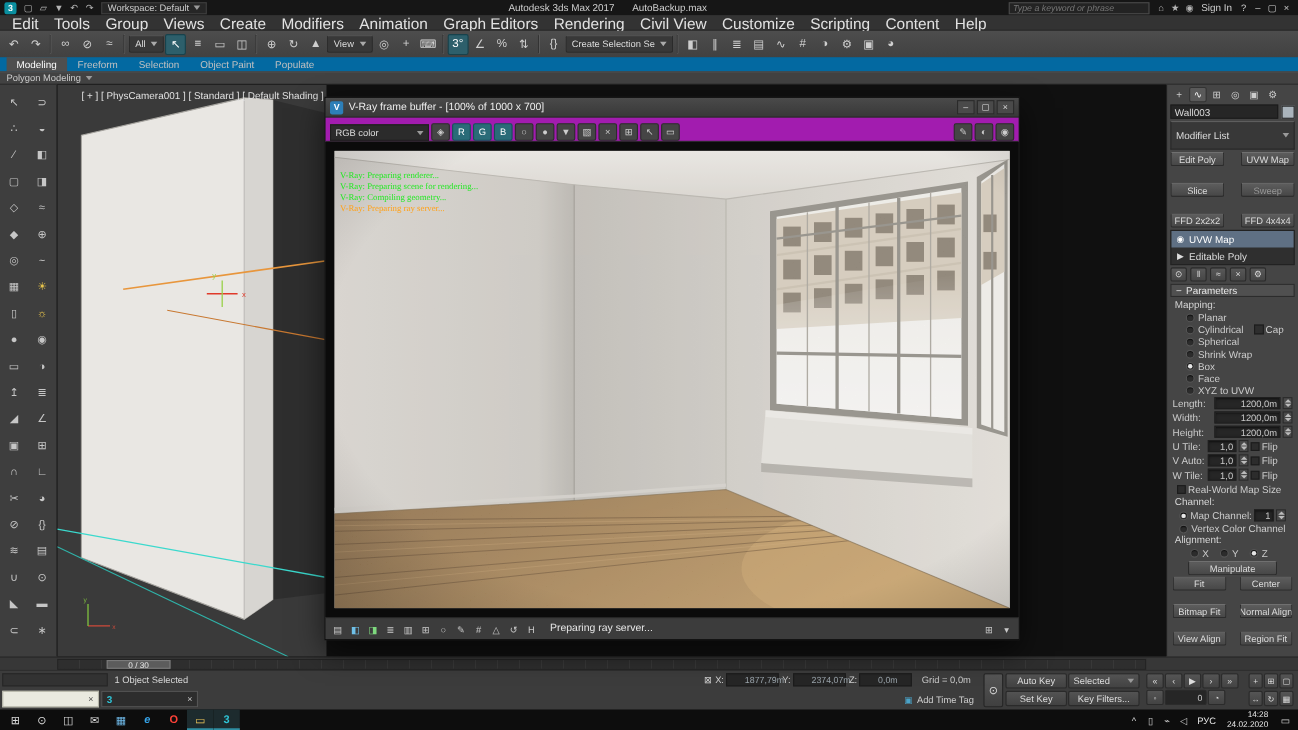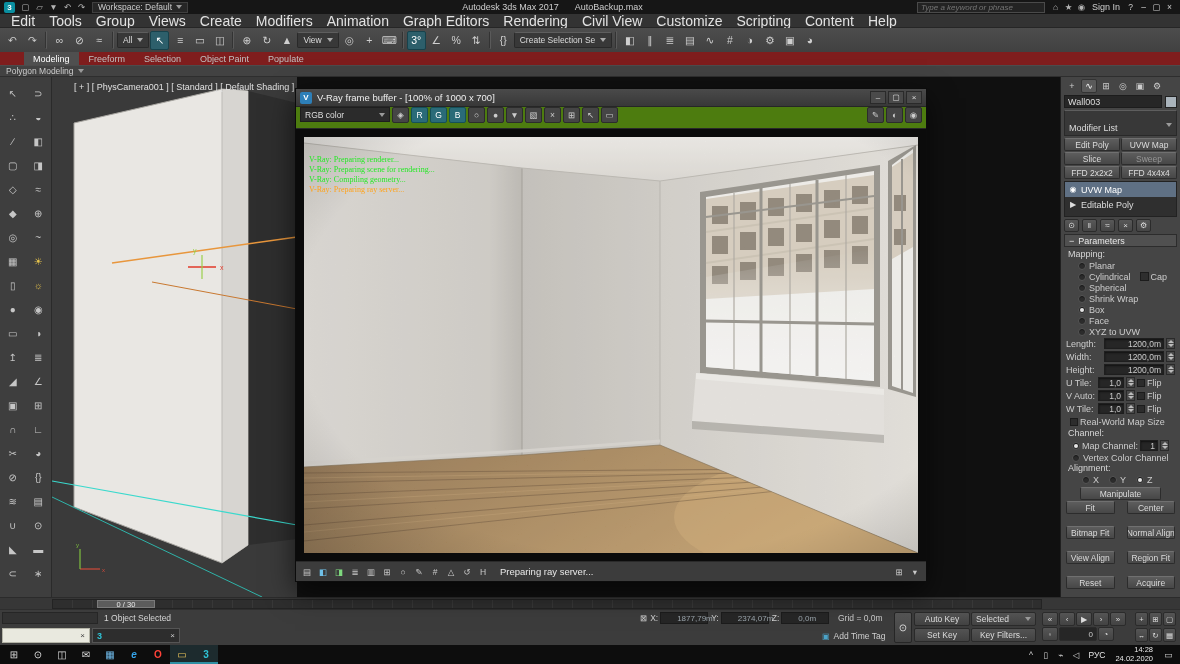--- a/index.html
+++ b/index.html
@@ -25,43 +25,43 @@
 
 
 #maintoolbar{top:28px;height:24px;background:linear-gradient(#4d4d4d,#414141);padding:0 3px;gap:1px}
 .tbi{min-width:19px;height:19px;display:flex;align-items:center;justify-content:center;color:#cfcfcf;font-size:10.5px;border:1px solid transparent;border-radius:2px;white-space:nowrap}
 .tbi.active{background:#2d5f6b;border-color:#17424c;color:#fff}
 .tbi.dd{font-size:8.5px;background:#383838;border:1px solid #292929;border-top-color:#5e5e5e;height:16px;padding:0 5px;gap:5px;color:#ddd}
 .tbi.dd::after{content:"";width:0;height:0;border-left:3px solid transparent;border-right:3px solid transparent;border-top:4px solid #aaa}
 .tbi.sep{min-width:1px;width:1px;height:18px;background:#5a5a5a;border-left:1px solid #333;margin:0 2px;padding:0}
 
 
-#ribbontabs{top:52px;height:13px;background:#7f1d1d;padding-left:24px;gap:1px;font-size:9px}
+#ribbontabs{top:52px;height:13px;background:#0369a1;padding-left:6px;gap:1px;font-size:9px}
 .rtab{padding:0 9px;height:100%;display:flex;align-items:center;color:#c0c0c0;white-space:nowrap}
 .rtab.active{background:#4f4f4f;color:#fff}
 #ribbonsec{top:65px;height:12px;background:#424242;border-top:1px solid #4c4c4c;border-bottom:1px solid #2e2e2e;padding-left:6px;font-size:8.5px;color:#cbcbcb;gap:4px}
 
 
 #workarea{position:absolute;top:77px;left:0;width:1180px;height:520px;background:#141414}
 #leftstrip{position:absolute;left:0;top:0;width:52px;height:100%;background:#3e3e3e;border-right:1px solid #2a2a2a;display:grid;grid-template-rows:repeat(21,24px);grid-auto-flow:column;justify-items:center;align-items:center;padding-top:4px}
 .lsi{width:20px;height:20px;display:flex;align-items:center;justify-content:center;color:#c6c6c6;font-size:10px}
 .lsi.warm{color:#e6c34c}
 #viewport{position:absolute;left:52px;top:0;right:120px;bottom:0;background:#101010;overflow:hidden}
 #vp-label{position:absolute;left:22px;top:5px;font-size:9px;color:#e0e0e0;z-index:3;white-space:nowrap}
 
 
 #cmdpanel{position:absolute;right:0;top:0;width:120px;height:100%;background:#454545;border-left:1px solid #202020;font-size:9px;padding:2px 3px;display:flex;flex-direction:column;gap:2px;overflow:hidden}
 #cp-tabs{display:flex;gap:1px;align-items:center}
 .cpt{width:16px;height:14px;display:flex;align-items:center;justify-content:center;font-size:9px;color:#ccc}
 .cpt.active{background:#5a5a5a;border:1px solid #333;border-radius:2px;color:#fff}
 .cp-name-row{display:flex;gap:3px;align-items:center}
 .cp-input{flex:1;height:13px;background:#262626;border:1px solid #1c1c1c;color:#ddd;padding:0 3px;line-height:12px}
 .swatch{width:12px;height:12px;background:#aab4bc;border:1px solid #222}
-.cp-dd{height:13px;background:#383838;border:1px solid #292929;border-top-color:#5e5e5e;display:flex;align-items:flex-start;justify-content:space-between;padding:12px 4px;color:#ddd}
-#cp-btngrid{display:grid;grid-template-columns:1fr 1fr;gap:1px}
+.cp-dd{height:13px;background:#383838;border:1px solid #292929;border-top-color:#5e5e5e;display:flex;align-items:center;justify-content:space-between;padding:12px 4px;color:#ddd}
+#cp-btngrid{display:grid;grid-template-columns:1fr 1fr;gap:15px}
 .cp-btn{height:13px;display:flex;align-items:center;justify-content:center;background:linear-gradient(#5d5d5d,#474747);border:1px solid #2c2c2c;border-top-color:#707070;border-radius:2px;color:#dcdcdc;font-size:8.5px;white-space:nowrap;overflow:hidden}
 .cp-btn.dim{color:#979797}
 #cp-stack{background:#2f2f2f;border:1px solid #222;height:36px;display:flex;flex-direction:column}
 .stackrow{height:15px;display:flex;align-items:center;gap:3px;padding:0 3px;color:#ddd}
 .stackrow .sicon{width:10px;font-size:8px;text-align:center}
 .stackrow.sel{background:#5f7084;color:#fff}
 #cp-stacktools{display:flex;gap:3px}
 .sti{width:15px;height:13px;background:linear-gradient(#585858,#464646);border:1px solid #2b2b2b;font-size:8px;display:flex;align-items:center;justify-content:center;color:#ddd;border-radius:2px}
 .rollout{height:13px;background:#505050;border:1px solid #2c2c2c;display:flex;align-items:center;gap:4px;padding:0 4px;color:#e8e8e8}
 #cp-params{display:flex;flex-direction:column}
@@ -86,21 +86,21 @@
 .axis{display:flex;gap:3px;align-items:center}
 .grid2{display:grid;grid-template-columns:1fr 1fr;gap:12px;padding:0 2px}
 .manip{margin:1px 16px;height:13px}
 
 
 #vfb{position:absolute;left:295px;top:88px;width:632px;height:494px;background:#353535;border:1px solid #0c0c0c;box-shadow:0 10px 26px rgba(0,0,0,.6);z-index:5;display:flex;flex-direction:column}
 #vfb-title{height:18px;background:linear-gradient(#4a4a4a,#383838);display:flex;align-items:center;padding:0 4px;gap:5px;font-size:9.5px;color:#eee;border-bottom:1px solid #262626}
 .vfb-vicon{width:12px;height:12px;background:#2d7fb8;color:#fff;font-size:8px;font-weight:bold;display:flex;align-items:center;justify-content:center;border-radius:2px}
 #vfb-title .btns{margin-left:auto;display:flex;gap:2px}
 .vfb-btn{width:16px;height:13px;display:flex;align-items:center;justify-content:center;background:#4a4a4a;border:1px solid #2a2a2a;font-size:8px;color:#ddd}
-#vfb-toolbar{height:22px;background:#4d7c0f;display:flex;align-items:flex-start;gap:2px;padding:0 4px;border-bottom:1px solid #292929}
+#vfb-toolbar{height:22px;background:#a21caf;display:flex;align-items:flex-end;gap:2px;padding:0 4px;border-bottom:1px solid #292929}
 .vfb-dd{width:90px;height:15px;background:#2b2b2b;border:1px solid #1e1e1e;display:flex;align-items:center;justify-content:space-between;padding:0 4px;font-size:8.5px;color:#ddd}
 .vfb-ti{width:17px;height:16px;display:flex;align-items:center;justify-content:center;background:#454545;border:1px solid #2c2c2c;color:#ccc;font-size:8.5px;border-radius:2px}
 .vfb-ti.active{background:#2a6b78;border-color:#155059;color:#fff}
 .vfb-right{margin-left:auto;display:flex;gap:2px}
 #vfb-canvas{flex:1;background:#0b0b0b;position:relative}
 #vfb-render{position:absolute;left:8px;top:8px;width:614px;height:416px}
 #vfb-log{position:absolute;left:13px;top:26px;font-family:Liberation Serif, serif;font-size:8px;line-height:10px;z-index:2}
 #vfb-log .g{color:#27e827}
 #vfb-log .o{color:#ffa21a}
 #vfb-status{height:20px;background:#3c3c3c;border-top:1px solid #2a2a2a;display:flex;align-items:center;gap:2px;padding:0 4px}

